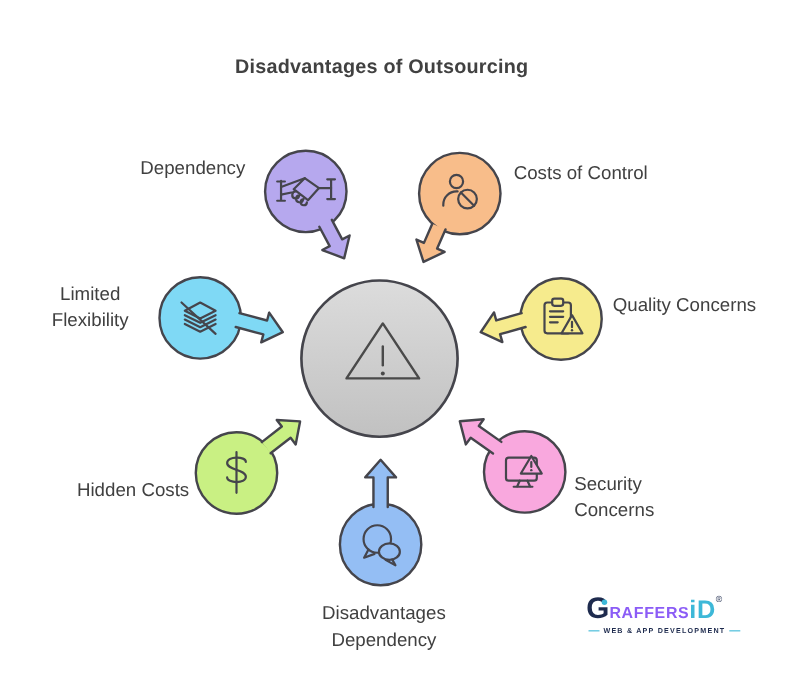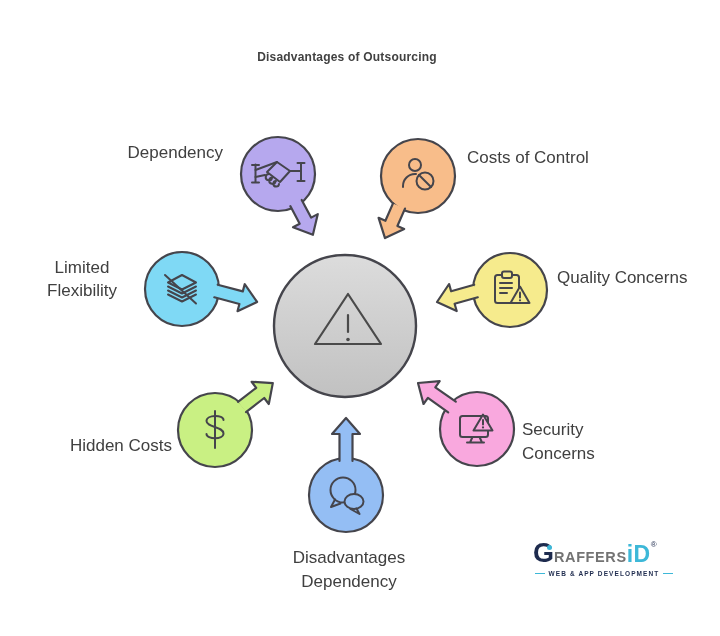--- a/index.html
+++ b/index.html
@@ -1,36 +1,36 @@
 <!DOCTYPE html>
 <html><head>
 <meta charset="utf-8">
 <style>
   html,body{margin:0;padding:0;background:#ffffff;}
   .stage{position:relative;width:720px;height:636px;background:#ffffff;overflow:hidden;
          font-family:"Liberation Sans",sans-serif;}
   .stage svg{position:absolute;left:0;top:0;}
   .title{position:absolute;left:0;top:50px;width:694px;text-align:center;
-         font-size:12px;font-weight:bold;color:#414141;letter-spacing:.2px;}
+         font-size:18px;font-weight:bold;color:#414141;letter-spacing:.2px;}
   .label{position:absolute;font-size:17px;color:#404040;line-height:23px;}
   .label span{display:block;}
   .lab-dependency{left:73px;top:141px;width:150px;text-align:right;}
   .lab-lack{left:467px;top:146px;width:160px;text-align:left;}
   .lab-limited{left:27px;top:256px;width:110px;text-align:center;}
   .lab-quality{left:557px;top:266px;width:160px;text-align:left;}
   .lab-hidden{left:32px;top:434px;width:140px;text-align:right;}
-  .lab-security{left:522px;top:418px;width:120px;text-align:left;line-height:24px;}
+  .lab-security{left:522px;top:428px;width:120px;text-align:left;line-height:24px;}
   .lab-comm{left:239px;top:546px;width:220px;text-align:center;line-height:24px;}
   
   .logo{position:absolute;left:533px;top:540px;width:140px;}
   .logo-row{display:flex;align-items:baseline;}
   .logo-g{position:relative;font-size:27px;line-height:26px;font-weight:bold;color:#1e2b4e;}
   .logo-g-dot{position:absolute;left:14px;top:5px;width:5px;height:5px;border-radius:50%;
               background:#3db8d8;}
-  .logo-raffers{font-size:14.5px;font-weight:bold;color:#737373;letter-spacing:.6px;}
+  .logo-raffers{font-size:14.5px;font-weight:bold;color:#8b5cf6;letter-spacing:.6px;}
   .logo-id{font-size:23px;font-weight:bold;color:#3db8d8;letter-spacing:.5px;}
   .logo-reg{font-size:8px;color:#1e2b4e;align-self:flex-start;line-height:10px;}
   .logo-tagline{display:flex;align-items:center;gap:4px;margin-top:2px;margin-left:2px;}
   .logo-tagline .txt{font-size:6.5px;font-weight:bold;color:#1e2b4e;letter-spacing:1.1px;white-space:nowrap;}
   .logo-tagline .dash{width:11px;height:1px;background:#3db8d8;}
 </style>
 </head>
 <body>
 
 <div class="stage">

